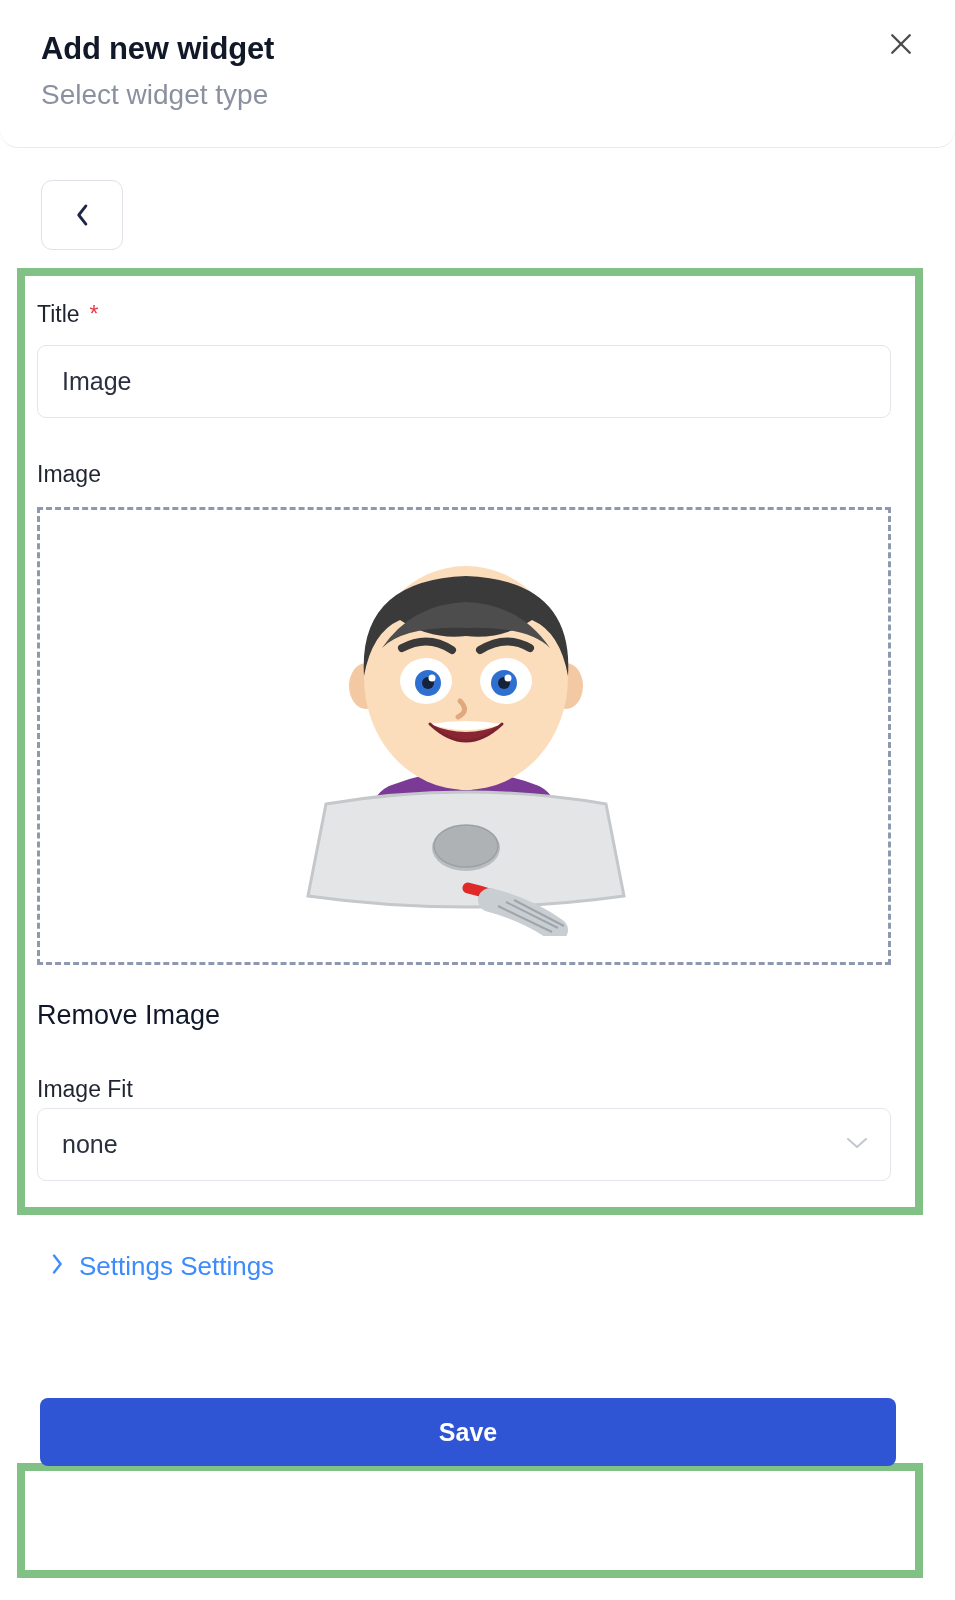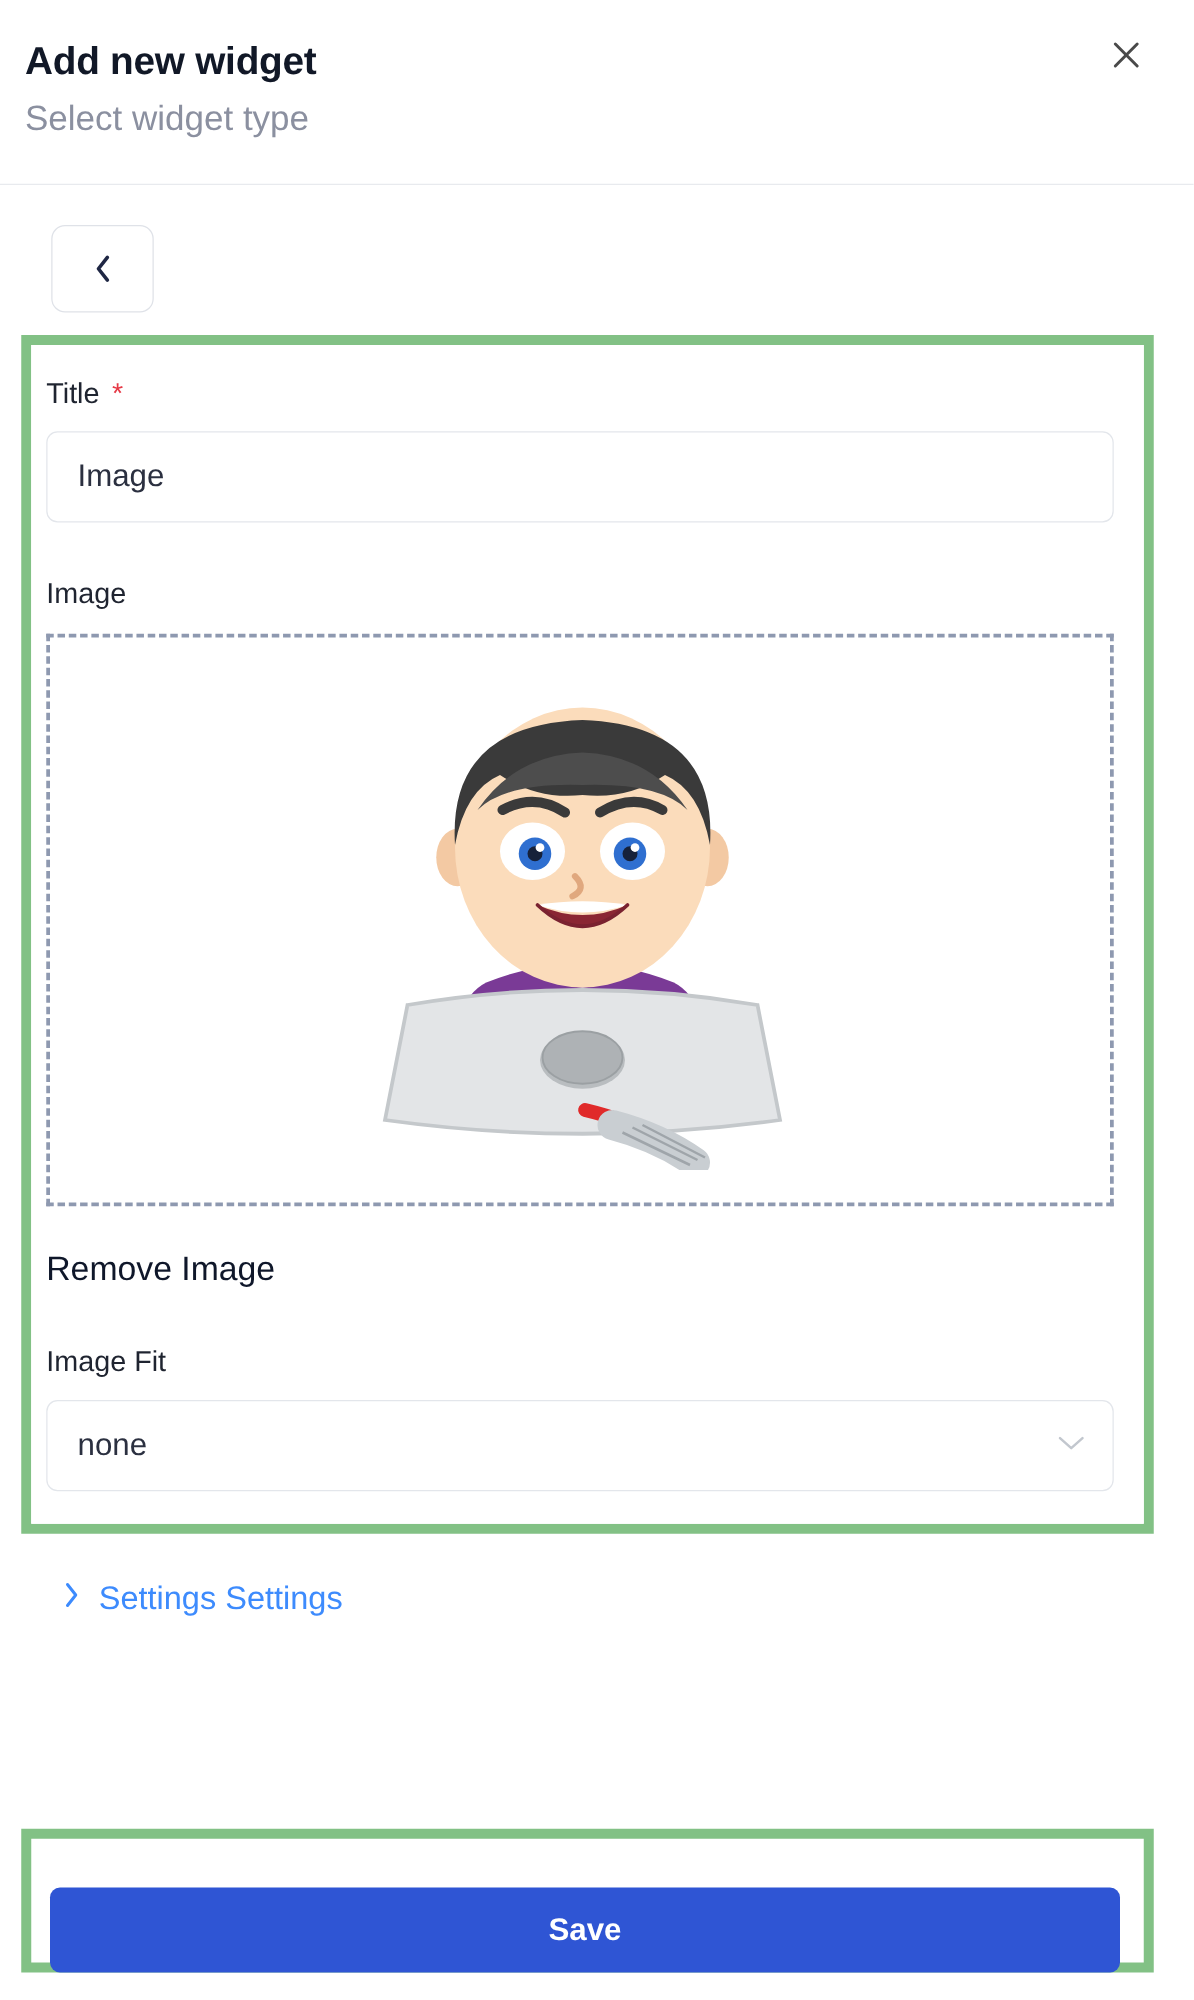--- a/index.html
+++ b/index.html
@@ -15,23 +15,24 @@
   .dialog {
     position: relative;
     width: 955px;
     height: 1600px;
     background: #ffffff;
   }
 
   
   .header {
     position: relative;
-    padding: 28px 36px 18px 20px;
+    padding: 28px 36px 18px 41px;
     height: 148px;
     border-bottom: 1px solid #e8eaee;
+    border-radius: 18px;
   }
   .header-title {
     font-size: 31px;
     font-weight: bold;
     color: #111827;
     letter-spacing: -0.2px;
     line-height: 42px;
   }
   .header-subtitle {
     font-size: 28px;
@@ -140,21 +141,21 @@
     margin-top: 32px;
     font-size: 27px;
     color: #0f172a;
     cursor: pointer;
     line-height: 36px;
   }
 
   
   .select-wrap {
     position: relative;
-    margin-top: 15px;
+    margin-top: 3px;
   }
   .select-box {
     width: 100%;
     height: 73px;
     border: 1px solid #e3e6eb;
     border-radius: 9px;
     background: #ffffff;
     font-size: 25px;
     color: #2b3040;
     padding: 0 52px 0 24px;
@@ -192,21 +193,21 @@
     left: 17px;
     top: 1463px;
     width: 906px;
     height: 115px;
     border: 8px solid #82c185;
     background: #ffffff;
   }
   .save-btn {
     position: absolute;
     left: 40px;
-    top: 1510px;
+    top: 1398px;
     width: 856px;
     height: 68px;
     background: #2f55d4;
     color: #ffffff;
     border: none;
     border-radius: 8px;
     font-size: 25px;
     font-weight: bold;
     font-family: "Liberation Sans", sans-serif;
     cursor: pointer;

